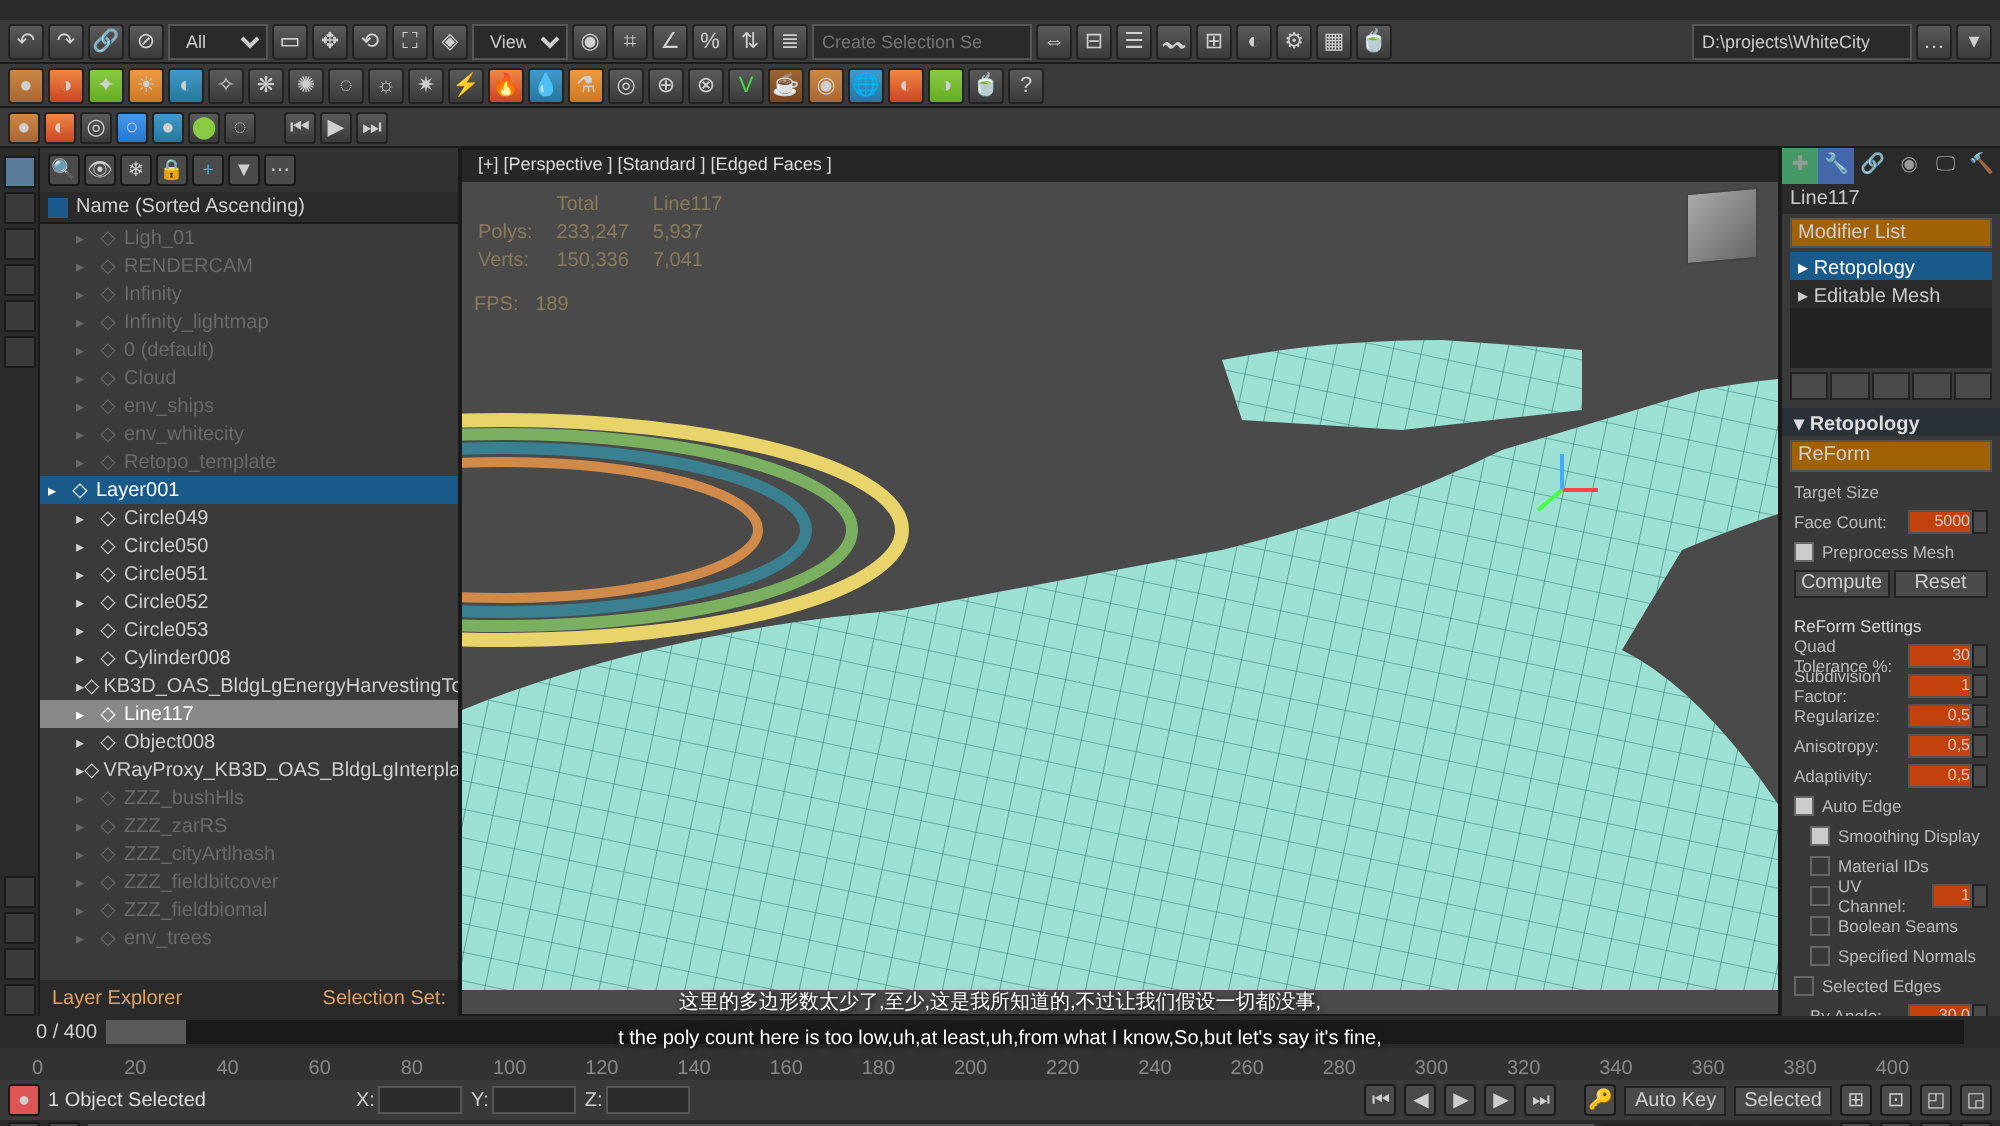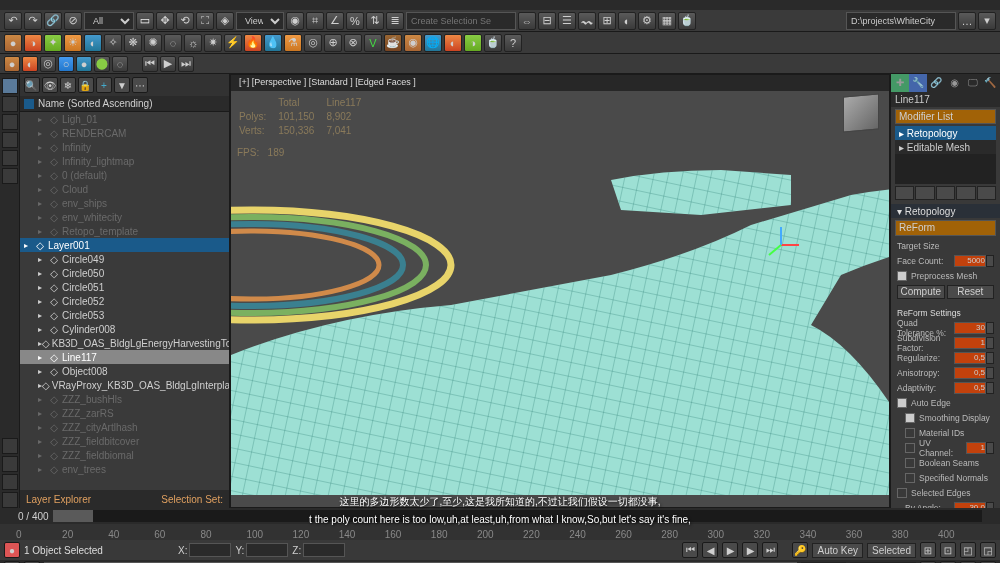--- a/index.html
+++ b/index.html
@@ -39,21 +39,21 @@
 .rp-tabs{height:18px;background:#2a2a2a;display:flex;}
 .rp-tab{flex:1;text-align:center;line-height:18px;color:#999;}
 .rp-name{height:16px;background:#2a2a2a;padding:2px 4px;color:#ccc;}
 .rp-dd{height:16px;background:#a16207;border:1px solid #555;margin:2px 4px;padding:1px 3px;}
 .rp-stack{background:#2a2a2a;margin:0 4px;}
 .rp-stack-item{height:14px;padding:2px 4px;color:#ccc;}
 .rp-stack-item.sel{background:#1a5a8a;color:#fff;}
 .rp-btns{display:flex;gap:1px;margin:2px 4px;}
 .rp-btns .b{flex:1;height:14px;background:#4a4a4a;border:1px solid #222;}
 .rp-rollout{margin-top:2px;}
-.rp-rollout-hdr{height:14px;background:#2a3038;padding:2px 6px;color:#ddd;font-weight:normal;}
+.rp-rollout-hdr{height:14px;background:#2a3038;padding:2px 6px;color:#ddd;font-weight:bold;}
 .rp-row{display:flex;align-items:center;height:15px;padding:0 6px;}
 .rp-row label{flex:1;color:#bbb;font-size:8.5px;}
 .rp-row input{width:32px;height:12px;background:#c2410c;border:1px solid #555;color:#ccc;font-size:8px;text-align:right;}
 .rp-row .sp{width:8px;height:12px;background:#4a4a4a;border:1px solid #222;}
 .rp-row .chk{width:10px;height:10px;border:1px solid #666;margin-right:4px;}
 .rp-row .chk.on{background:#ccc;}
 .rp-2btn{display:flex;gap:2px;margin:2px 6px;}
 .rp-2btn div{flex:1;height:14px;background:#4a4a4a;border:1px solid #222;text-align:center;line-height:12px;}
 .timeline{height:16px;background:#2a2a2a;display:flex;align-items:center;padding:0 18px;gap:4px;}
 .tl-slider{flex:1;height:12px;background:#1a1a1a;position:relative;}
@@ -321,22 +321,22 @@
     <div class="vp-stats">
       <table>
         <tbody>
             <tr>
               <td></td>
               <td>Total</td>
               <td>Line117</td>
             </tr>
         <tr>
               <td>Polys:</td>
-              <td>101,150</td>
-              <td>8,902</td>
+              <td>233,247</td>
+              <td>5,937</td>
             </tr>
         <tr>
               <td>Verts:</td>
               <td>150,336</td>
               <td>7,041</td>
             </tr>
       </tbody>
         </table>
       <div style="margin-top:8px"><span>FPS:</span>&nbsp;&nbsp;&nbsp;<span>189</span></div>
     </div>

